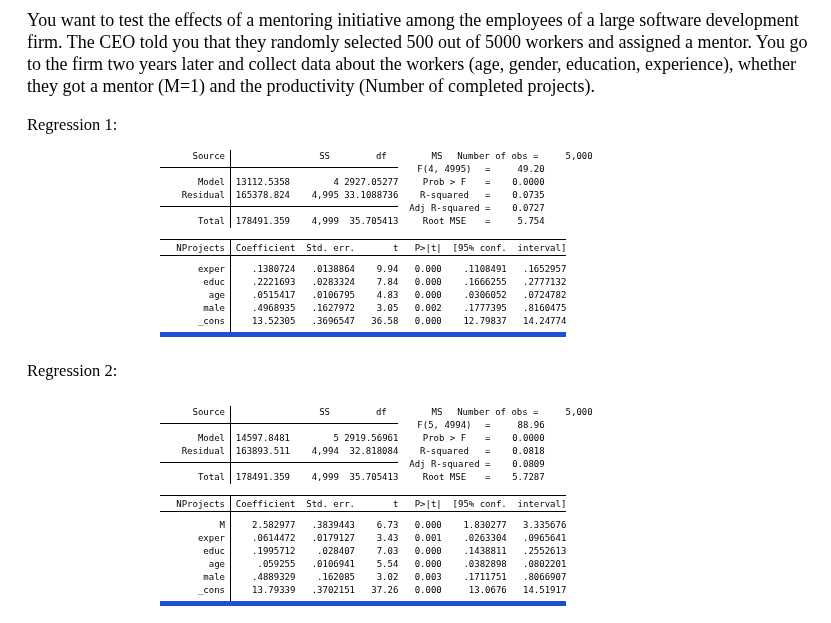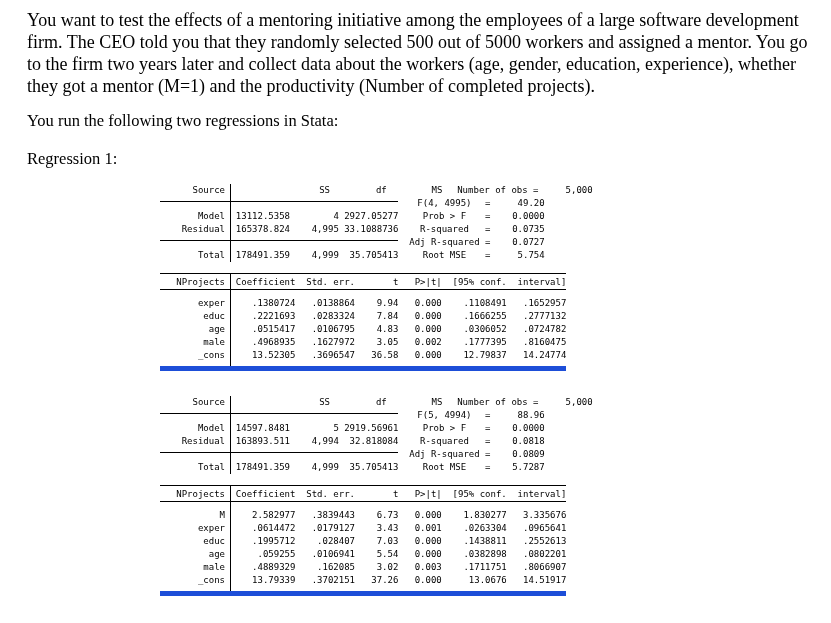--- a/index.html
+++ b/index.html
@@ -61,21 +61,20 @@
   }
   .hline { height: 1px; background: #000; }
   .spacer { height: 7px; }
 </style>
 </head>
 <body>
 
 <div class="page">
 
   <div class="intro">You want to test the effects of a mentoring initiative among the employees of a large software development firm. The CEO told you that they randomly selected 500 out of 5000 workers and assigned a mentor. You go to the firm two years later and collect data about the workers (age, gender, education, experience), whether they got a mentor (M=1) and the productivity (Number of completed projects).</div>
-  <div class="runline">You run the following two regressions in Stata:</div>
 
   <div class="reg-label r1">Regression 1:</div>
 
   <div class="stata anova">
     <div class="vbar"></div>
     <div class="trow">
       <div class="c w-name">Source</div>
       <div class="c w-ss hdr-ss">SS</div>
       <div class="c w-df">df</div>
       <div class="c w-ms hdr-ms">MS</div>
@@ -183,20 +182,21 @@
       <div class="c w-name">_cons</div>
       <div class="c w-coef">13.52305</div>
       <div class="c w-se">.3696547</div>
       <div class="c w-t">36.58</div>
       <div class="c w-p">0.000</div>
       <div class="c w-lo">12.79837</div>
       <div class="c w-hi">14.24774</div>
     </div>
   </div>
 
+  <div class="reg-label r2">Regression 2:</div>
 
   <div class="stata anova a2">
     <div class="vbar"></div>
     <div class="trow">
       <div class="c w-name">Source</div>
       <div class="c w-ss hdr-ss">SS</div>
       <div class="c w-df">df</div>
       <div class="c w-ms hdr-ms">MS</div>
       <div class="w-gap"></div>
       <div class="cl w-slab">Number of obs</div>

